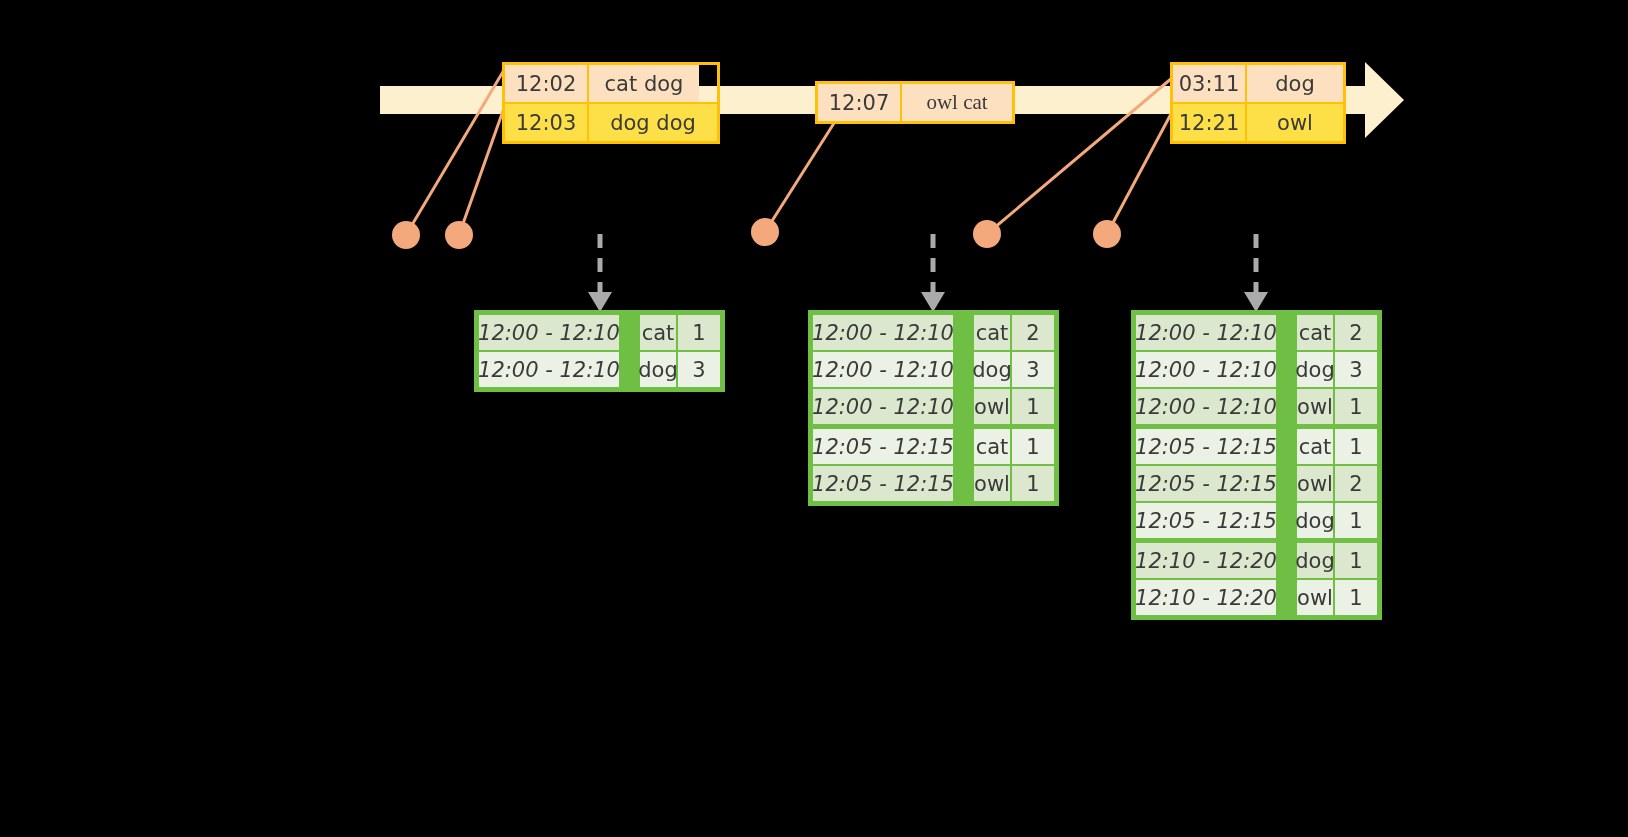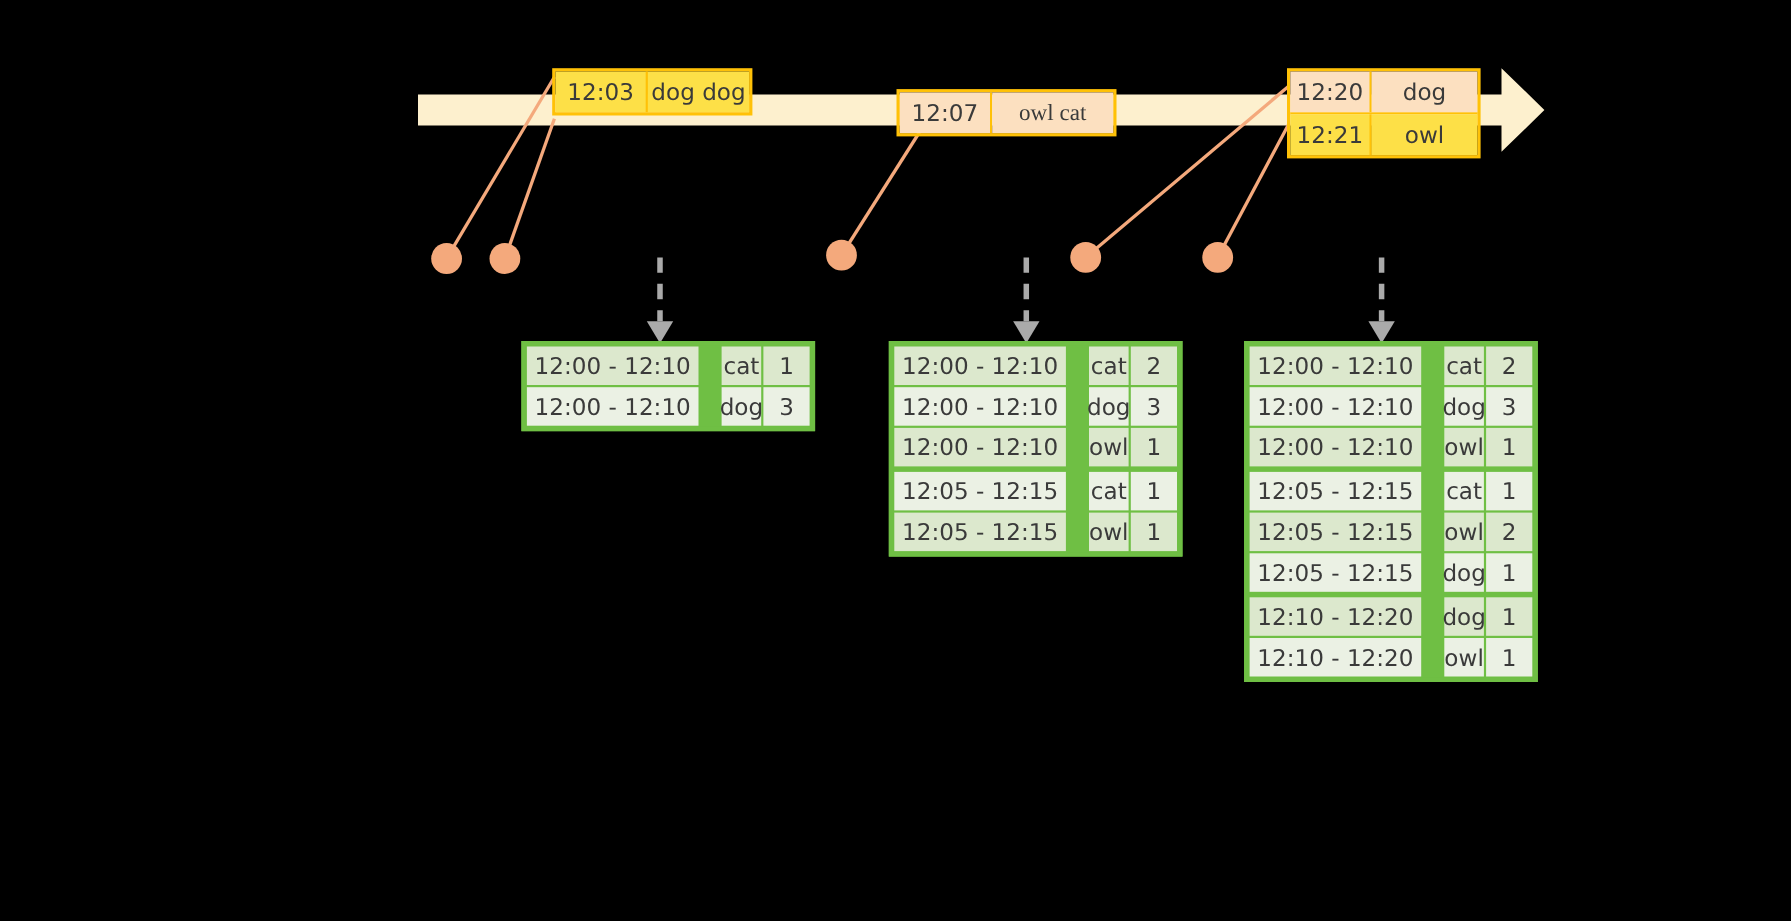--- a/index.html
+++ b/index.html
@@ -74,21 +74,21 @@
     justify-content: center;
     font-size: 21px;
     color: #3a3a3a;
     box-sizing: border-box;
     white-space: nowrap;
     margin: 1px;
   }
   .rt-shade-a { background: #DCE8CD; }
   .rt-shade-b { background: #EBF1E4; }
   .rt-group-sep { margin-top: 3px; }
-  .c-window { width: 156px; }
+  .c-window { width: 140px; font-style: italic; }
   .c-word   { width: 36px; margin-left: 20px; }
   .c-count  { width: 42px; }
 </style>
 </head>
 <body>
 
 <div id="stage">
 
   <svg id="svg-layer" viewBox="0 0 1628 837" xmlns="http://www.w3.org/2000/svg">
 
@@ -119,35 +119,39 @@
     </g>
     <g fill="#AAAAAA">
       <polygon points="588,292 612,292 600,312"></polygon>
       <polygon points="921,292 945,292 933,312"></polygon>
       <polygon points="1244,292 1268,292 1256,312"></polygon>
     </g>
   </svg>
 
   <div class="event-box" style="left:502px; top:62px;">
     <div class="event-row">
+      <div class="event-cell time ev-shade-a c-ev-t" style="width:84px;">12:02</div>
+      <div class="event-cell ev-shade-a" style="width:110px;">cat dog</div>
+    </div>
+    <div class="event-row">
       <div class="event-cell time ev-shade-b" style="width:84px;">12:03</div>
-      <div class="event-cell ev-shade-b" style="width:92px;">dog dog</div>
+      <div class="event-cell ev-shade-b" style="width:128px;">dog dog</div>
     </div>
   </div>
 
   <div class="event-box" style="left:815px; top:81px;">
     <div class="event-row">
       <div class="event-cell time ev-shade-a" style="width:84px;">12:07</div>
       <div class="event-cell ev-shade-a" style="width:110px;font-family:Liberation Serif, serif;">owl cat</div>
     </div>
   </div>
 
   <div class="event-box" style="left:1170px; top:62px;">
     <div class="event-row">
-      <div class="event-cell time ev-shade-a" style="width:74px;">12:20</div>
+      <div class="event-cell time ev-shade-a" style="width:74px;">03:11</div>
       <div class="event-cell ev-shade-a" style="width:96px;">dog</div>
     </div>
     <div class="event-row">
       <div class="event-cell time ev-shade-b" style="width:74px;">12:21</div>
       <div class="event-cell ev-shade-b" style="width:96px;">owl</div>
     </div>
   </div>
 
   <div class="result-table" id="rt1" style="left:474px; top:310px;">
       <div class="rt-row">

